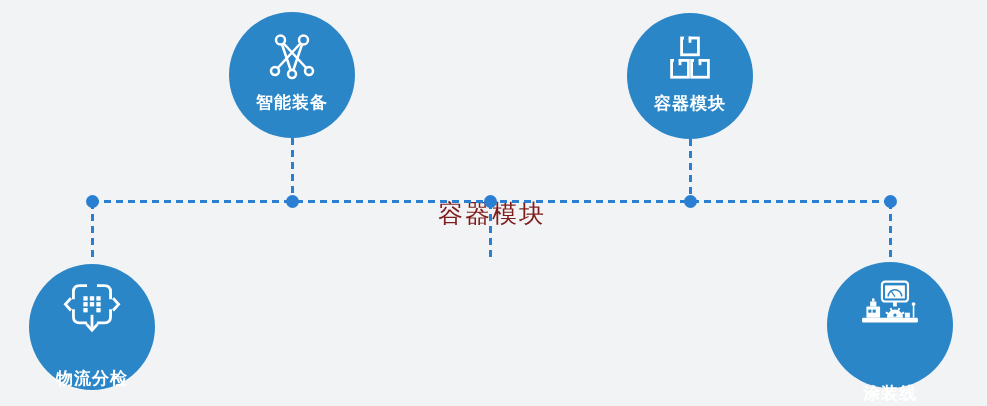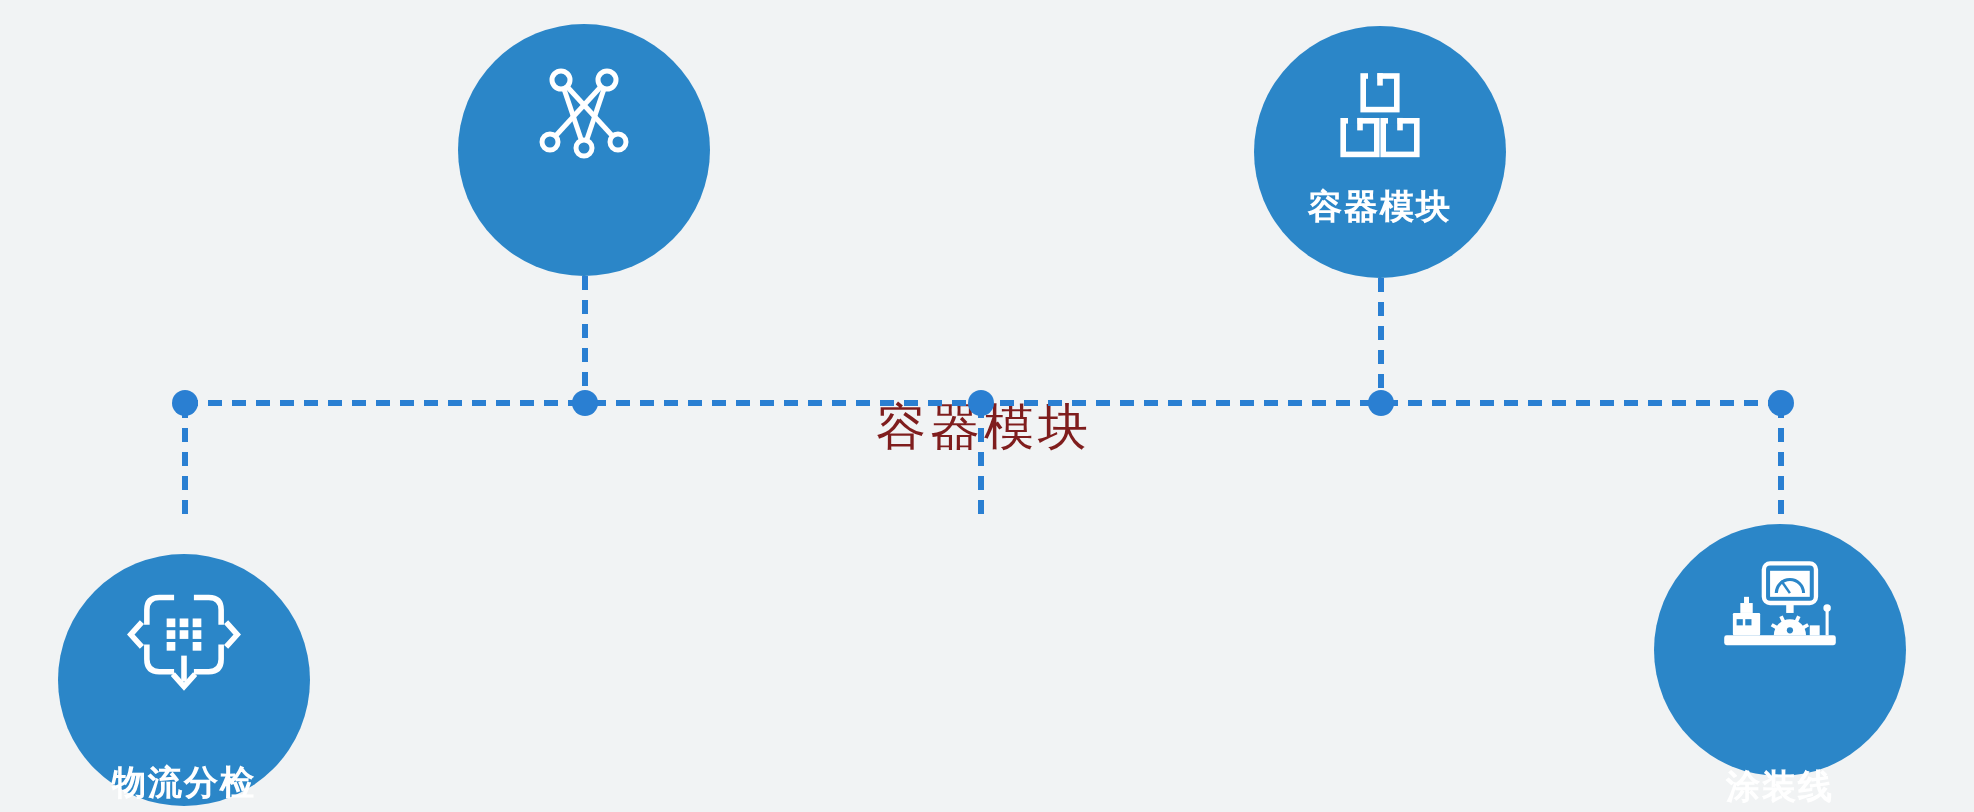--- a/index.html
+++ b/index.html
@@ -63,21 +63,21 @@
     width: 126px; height: 126px;
     border-radius: 50%;
     background: #2b86c8;
     display: flex;
     flex-direction: column;
     align-items: center;
     z-index: 4;
   }
   .node-smart      { left: 229px; top: 12px; }
   .node-warehouse  { left: 627px; top: 13px; }
-  .node-sorting    { left: 29px;  top: 277px; gap: 26px; }
+  .node-sorting    { left: 29px;  top: 264px; gap: 26px; }
   .node-production { left: 427px; top: 260px; }
   .node-coating    { left: 827px; top: 262px; gap: 47px; }
 
   .node .icon {
     margin-top: 17px;
     height: 56px;
     display: flex;
     align-items: center;
     justify-content: center;
   }
@@ -121,20 +121,21 @@
         </g>
         <g stroke="#ffffff" stroke-width="5" fill="#2b86c8">
           <circle cx="27" cy="16" r="9"></circle>
           <circle cx="73" cy="16" r="9"></circle>
           <circle cx="16" cy="78" r="8"></circle>
           <circle cx="50" cy="84" r="8"></circle>
           <circle cx="84" cy="78" r="8"></circle>
         </g>
       </svg>
     </span>
+    <span class="label">智能装备</span>
   </div>
 
   <div class="node node-warehouse">
     <span class="icon">
       <svg width="48" height="48" viewBox="0 0 60 60">
         <g stroke="#ffffff" stroke-width="3.5" fill="none">
           <rect x="19.5" y="5" width="21" height="21"></rect>
           <rect x="7" y="33" width="21" height="21"></rect>
           <rect x="32" y="33" width="21" height="21"></rect>
         </g>

